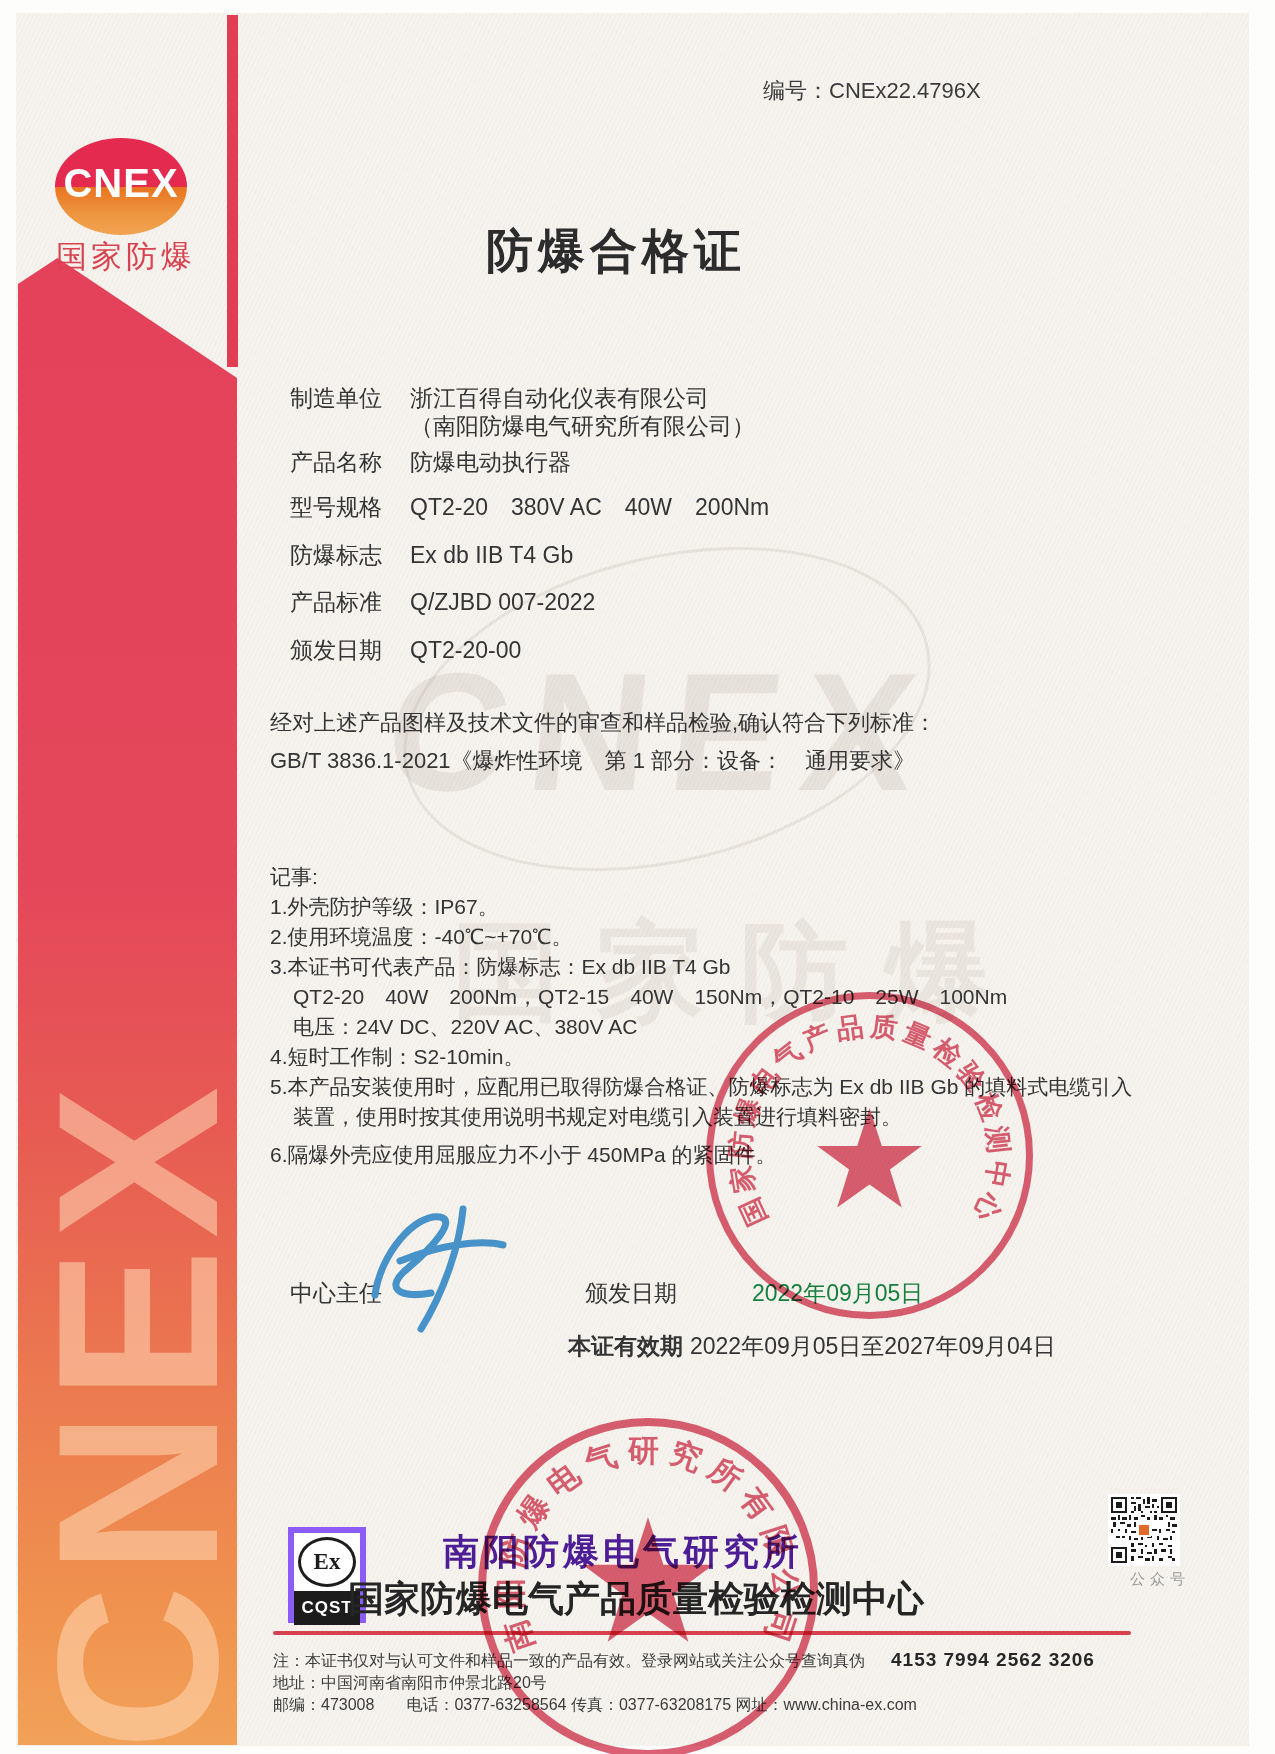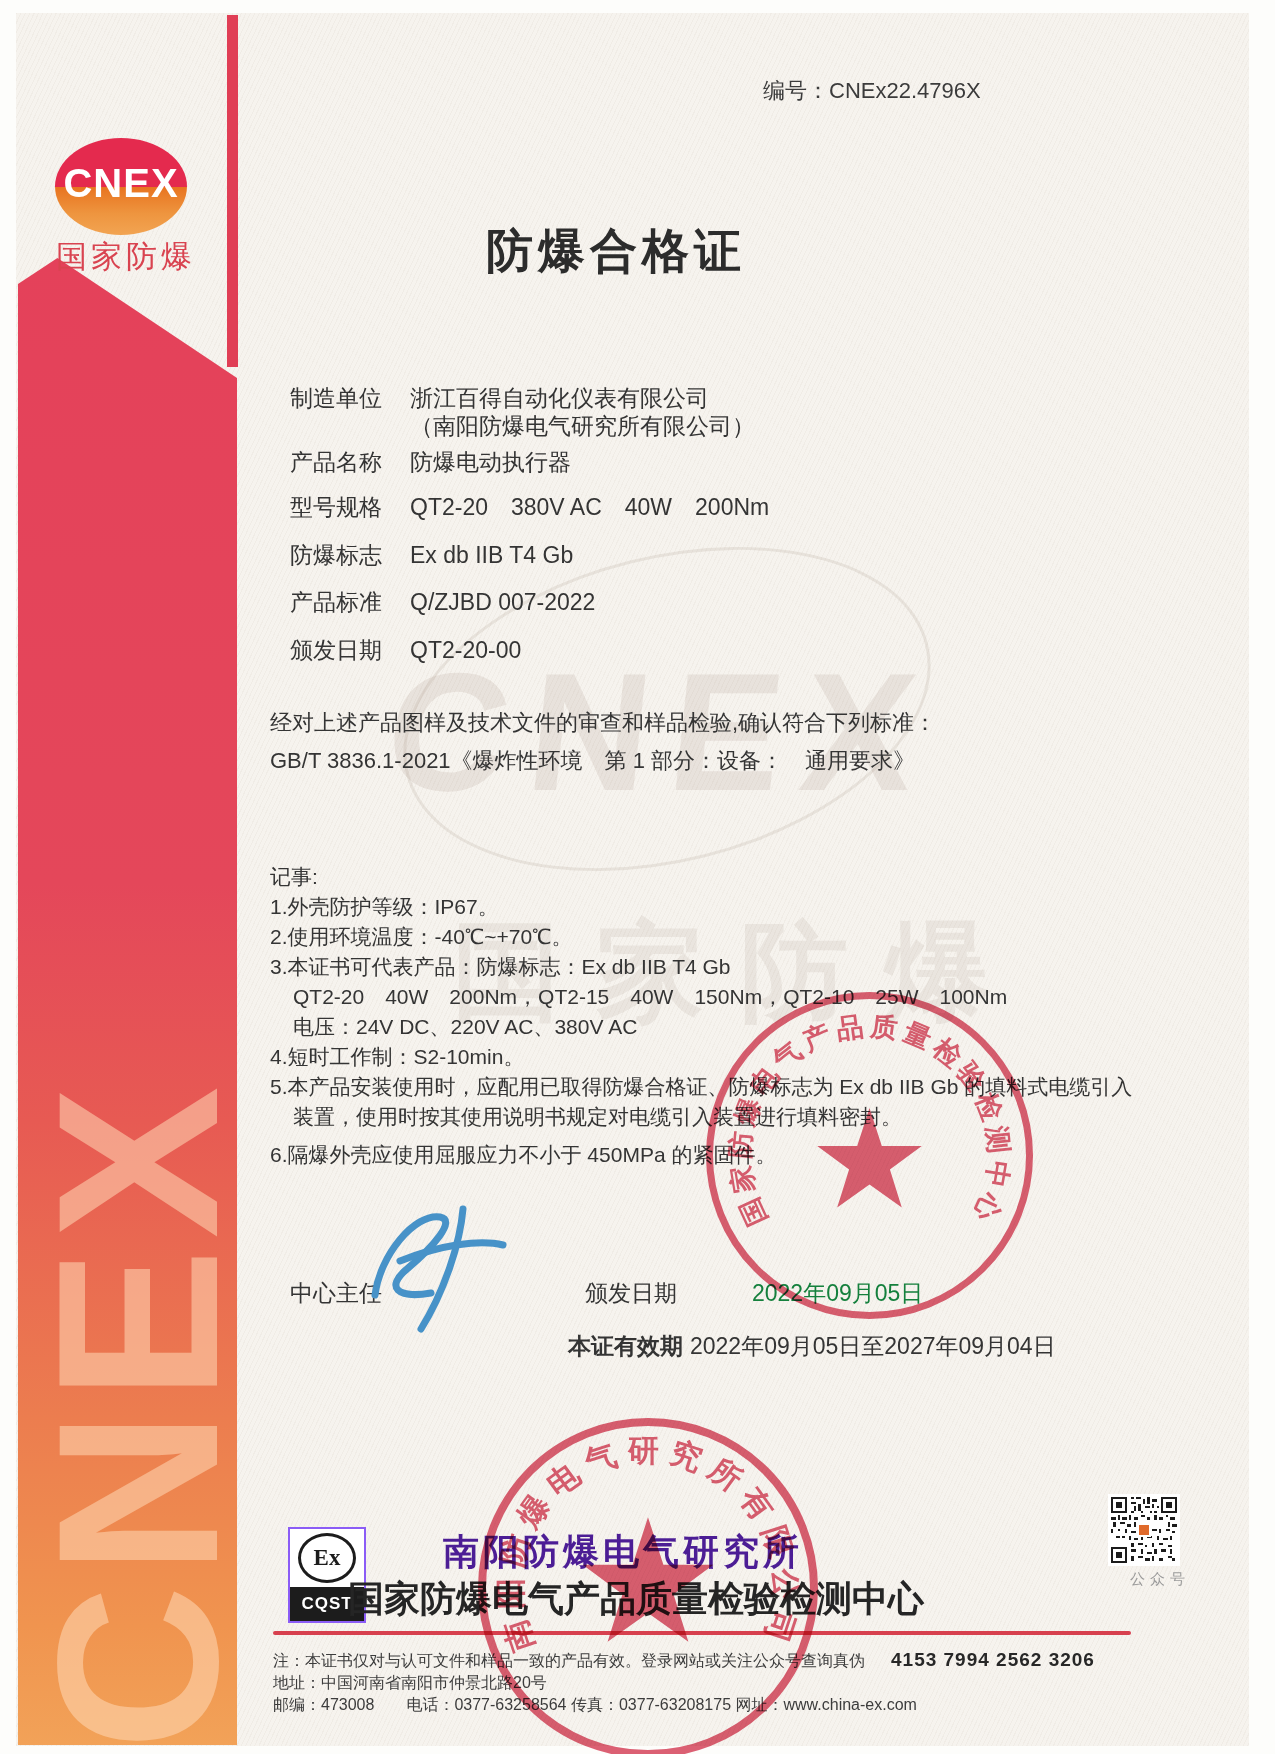--- a/index.html
+++ b/index.html
@@ -42,21 +42,21 @@
   .notes{position:absolute;left:270px;top:862px;width:885px;font-size:21px;color:#343434;line-height:30px;}
   .notes .indent{padding-left:23px;}
   .notes .gap{margin-top:8px;}
   .sig-label{position:absolute;left:290px;top:1278px;font-size:23px;color:#343434;}
   .signature{position:absolute;left:345px;top:1195px;z-index:2;}
   .issue-label{position:absolute;left:585px;top:1278px;font-size:23px;color:#343434;}
   .issue-value{position:absolute;left:752px;top:1278px;font-size:23px;color:#15803d;}
   .valid-label{position:absolute;left:568px;top:1331px;font-size:23px;color:#343434;font-weight:bold;}
   .valid-value{position:absolute;left:690px;top:1331px;font-size:23px;color:#343434;white-space:nowrap;}
   
-  .ex-logo{position:absolute;left:288px;top:1527px;width:78px;height:96px;border:2px solid #8b5cf6;
+  .ex-logo{position:absolute;left:288px;top:1527px;width:78px;height:96px;border:6px solid #8b5cf6;
      background:#fff;box-sizing:border-box;}
   .ex-top{height:58px;display:flex;align-items:center;justify-content:center;}
   .ex-ellipse{width:52px;height:44px;border:3px solid #1c1c1c;border-radius:50%;display:flex;
      align-items:center;justify-content:center;font-family:"Liberation Serif",serif;
      font-size:23px;font-weight:700;color:#1c1c1c;}
   .ex-bottom{height:34px;background:#1c1c1c;color:#fff;display:flex;align-items:center;justify-content:center;
      font-size:17px;font-weight:700;letter-spacing:1px;}
   .org1{position:absolute;left:443px;top:1528px;font-size:36px;font-weight:700;letter-spacing:4px;color:#4c1d95;white-space:nowrap;}
   .org2{position:absolute;left:348px;top:1575px;font-size:36px;font-weight:700;letter-spacing:0px;color:#252525;white-space:nowrap;}
   .red-rule{position:absolute;left:273px;top:1631px;width:858px;height:4px;background:#d7404e;border-radius:2px;}

